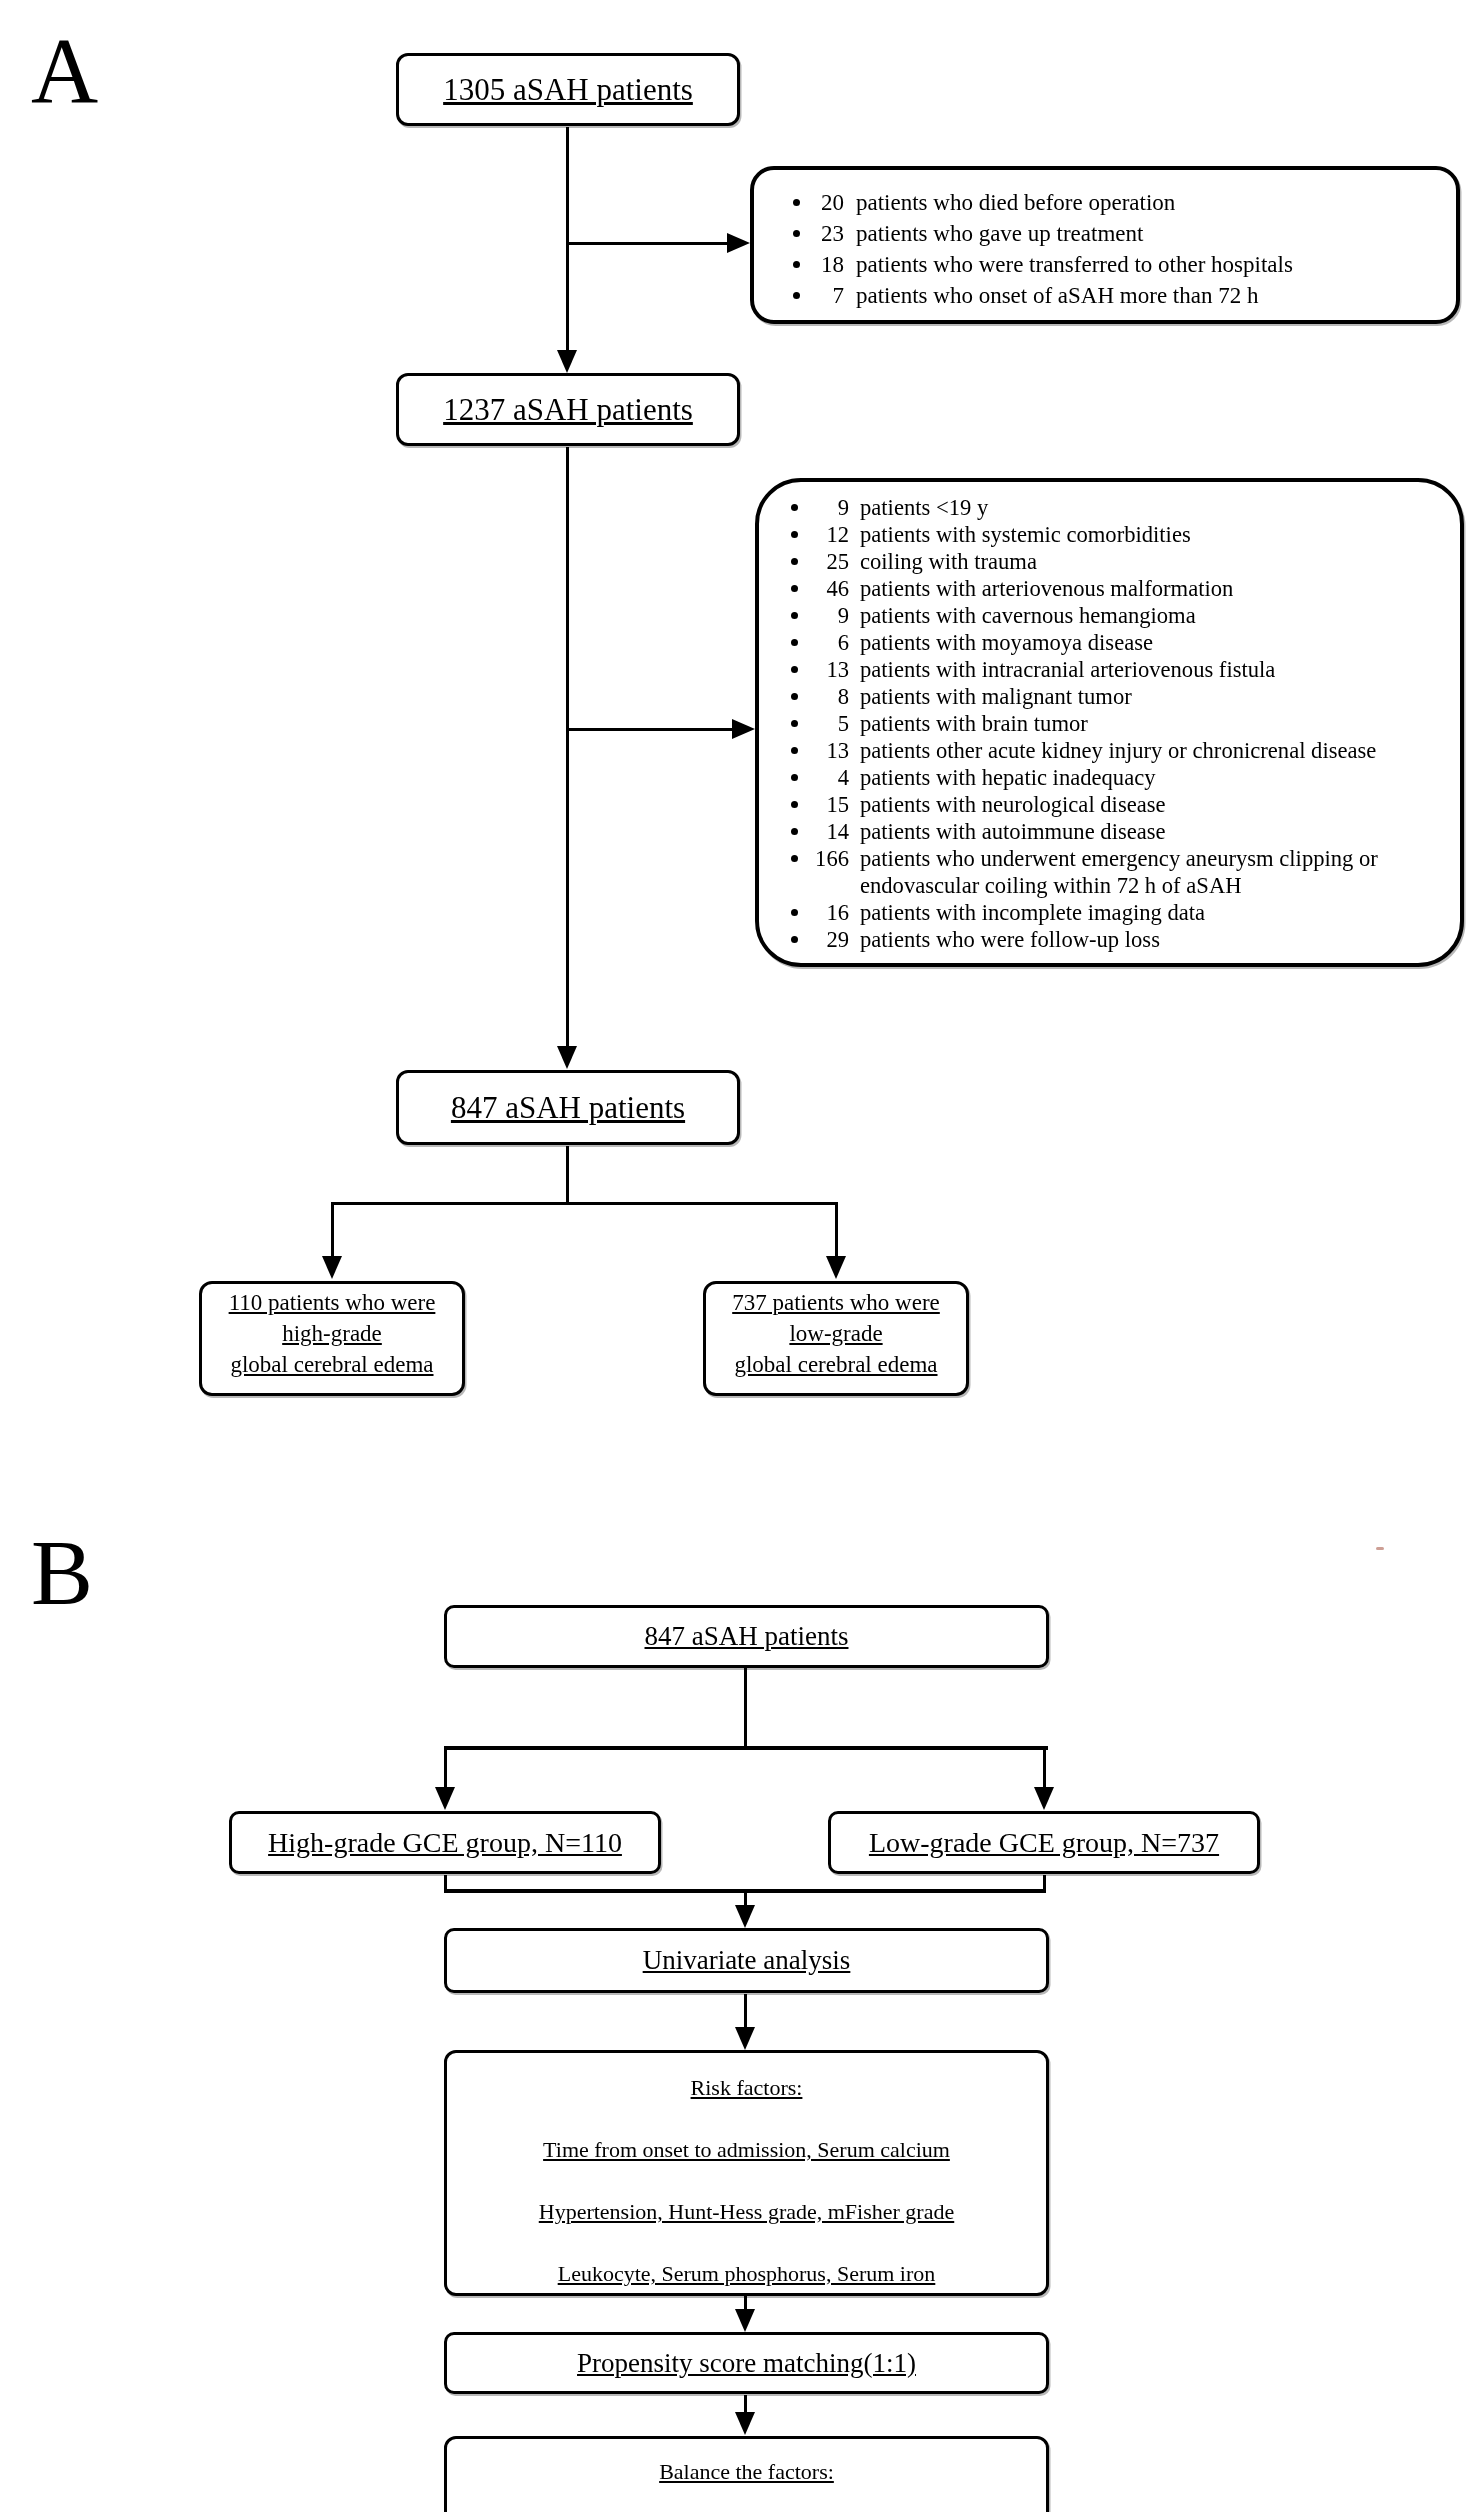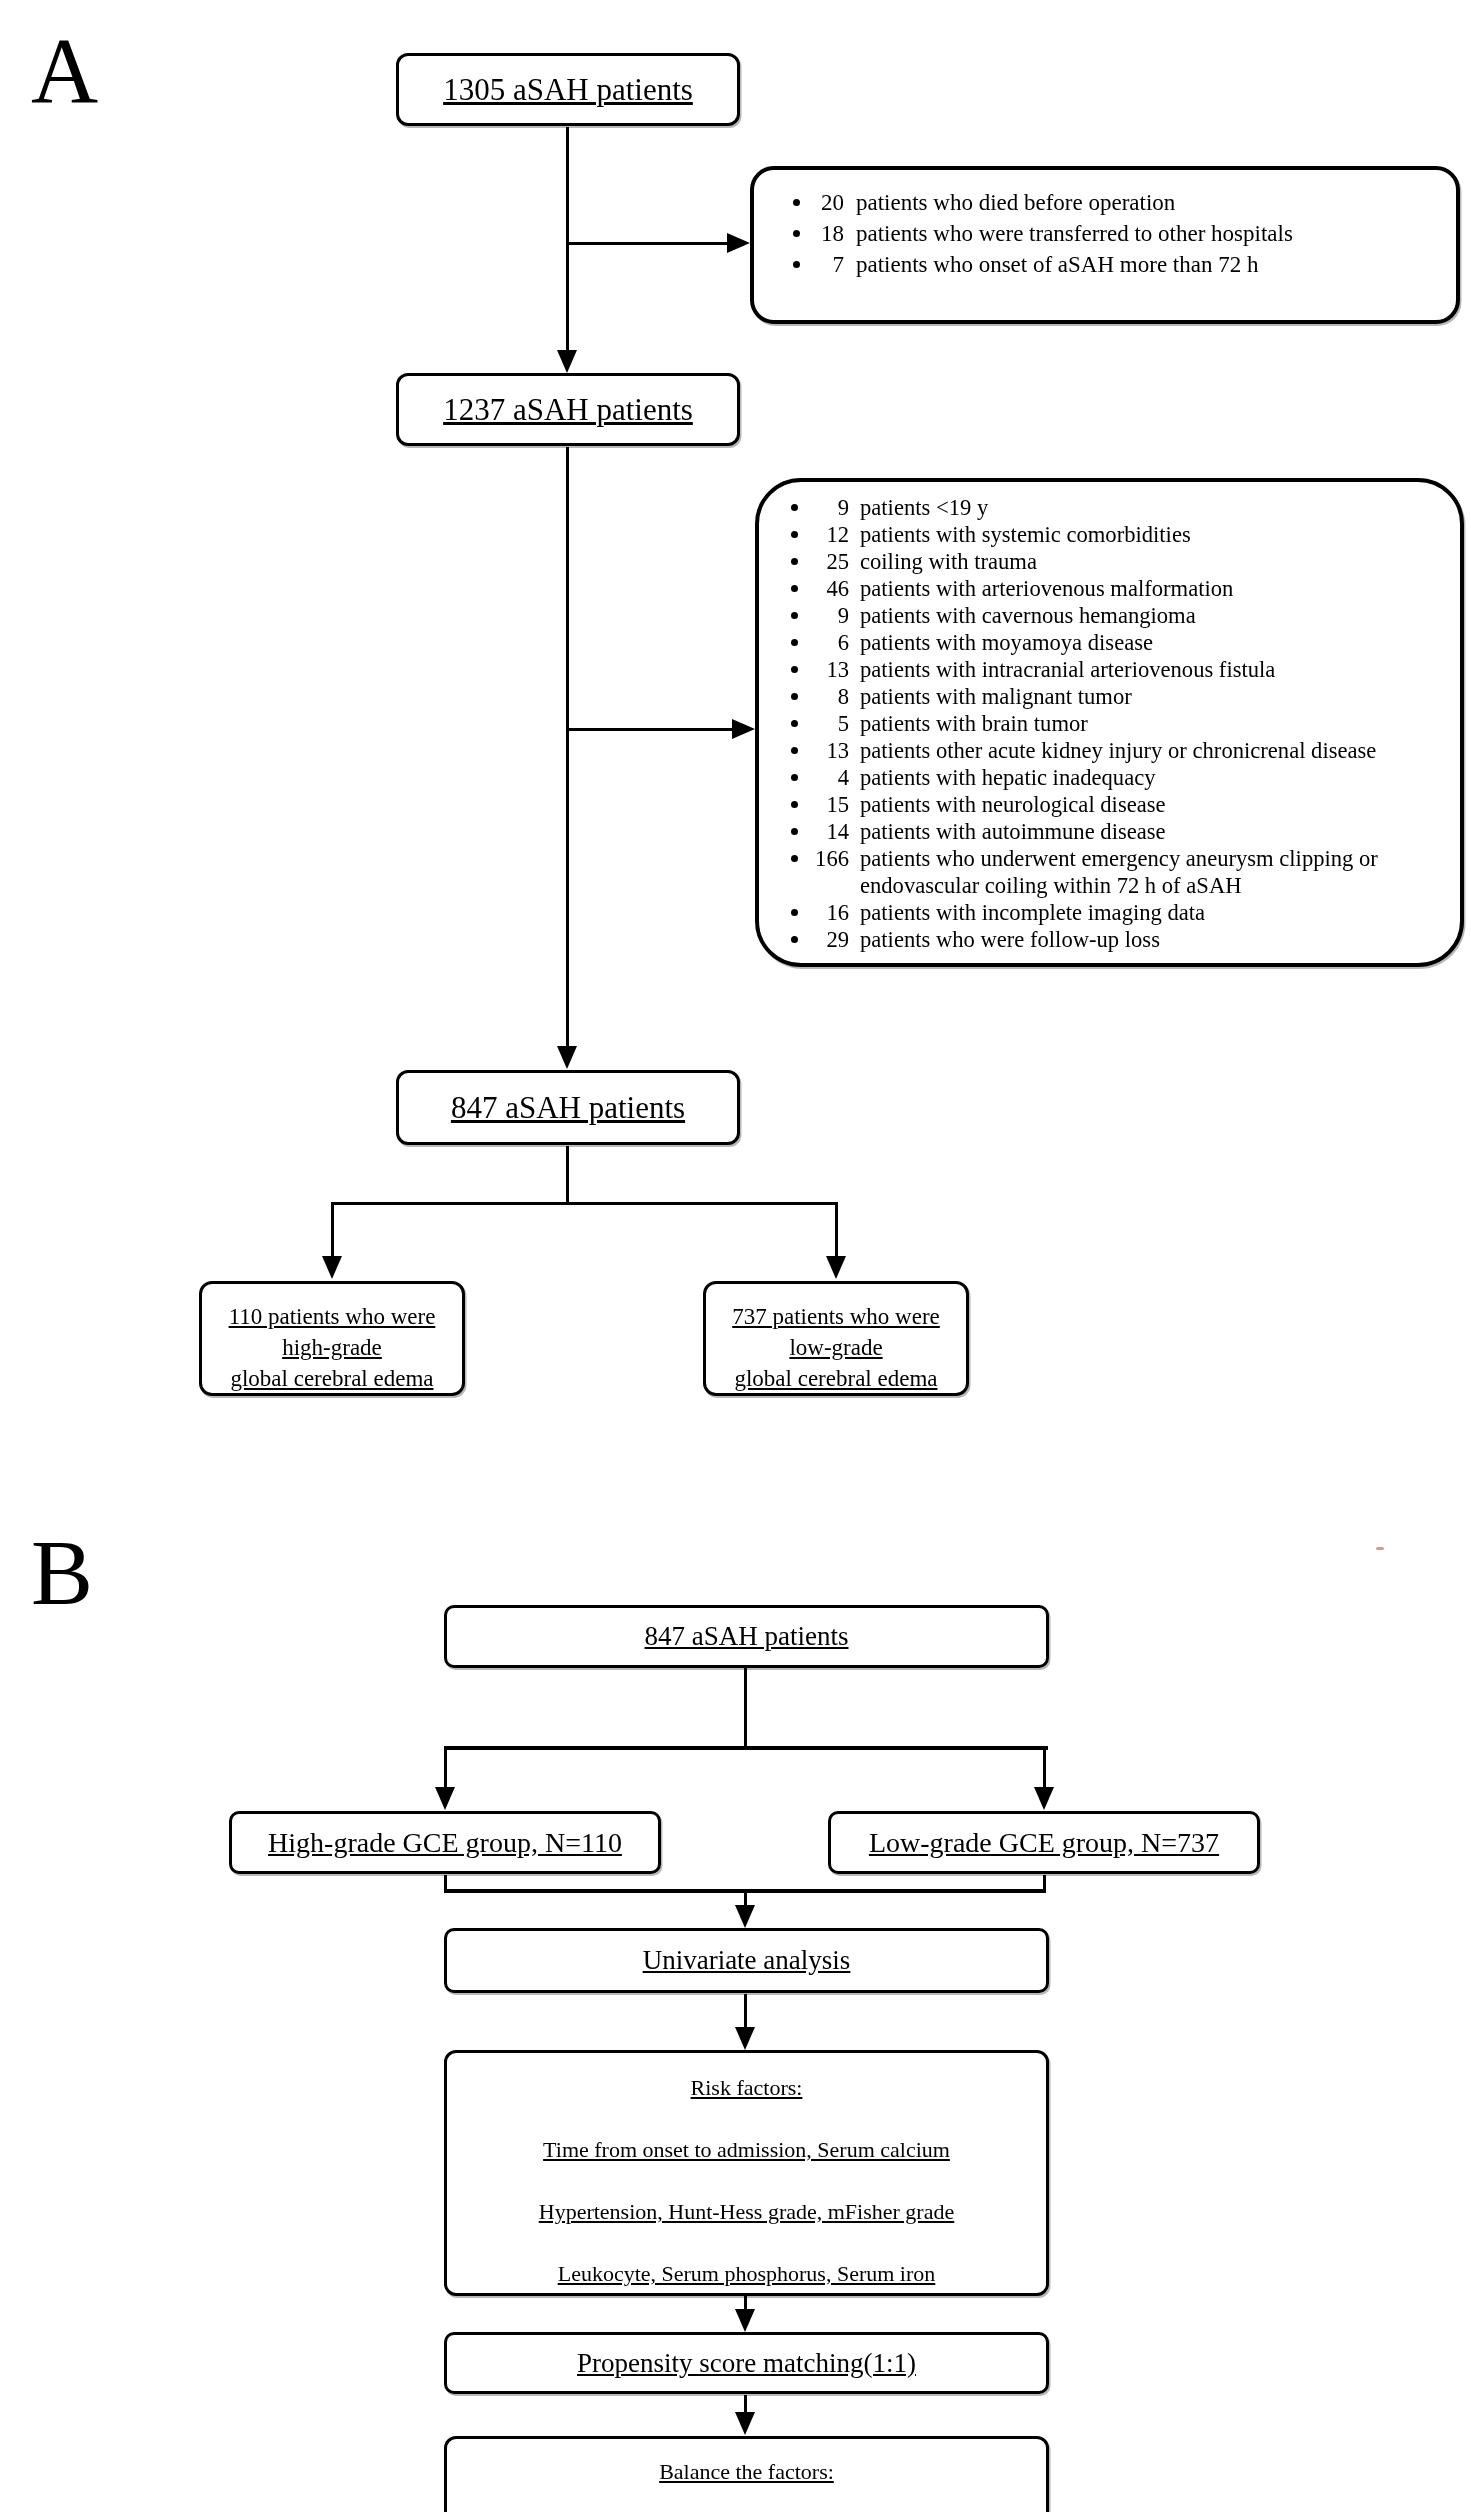--- a/index.html
+++ b/index.html
@@ -46,21 +46,21 @@
   #exclusion-list-1 .brow{font-size:23px;line-height:31px;}
   #exclusion-list-1 .bdot{margin:12px 0 0 0;}
   #exclusion-list-1 .bnum{width:35px;margin:0 12px 0 9px;}
   #exclusion-list-2{left:755px;top:478px;width:709px;height:489px;padding:16px 12px 0 36px;}
   #exclusion-list-2 .brow{font-size:22.6px;line-height:27px;}
   #exclusion-list-2 .bdot{margin:10px 0 0 0;}
   #exclusion-list-2 .bnum{width:43px;margin:0 11px 0 8px;}
   
   .stack{display:flex;flex-direction:column;align-items:center;justify-content:flex-start;text-align:center;}
   .stack .cline{width:100%;}
-  #box-a-high,#box-a-low{padding-top:17px;font-size:23px;line-height:31px;border-radius:13px;}
+  #box-a-high,#box-a-low{padding-top:3px;font-size:23px;line-height:31px;border-radius:13px;}
   #box-b-risk,#box-b-balance{border-radius:12px;font-size:22px;align-items:center;}
   #box-b-risk{padding-top:22px;}
   #box-b-risk .cline{margin-bottom:36px;}
   #box-b-balance{padding-top:20px;}
   #box-b-balance .cline{margin-bottom:33px;}
   .artifact{position:absolute;background:#bc7f72;opacity:0.75;border-radius:1.5px;}
 </style>
 </head>
 <body>
 
@@ -78,20 +78,25 @@
 
 <div class="node roundbox" style="left:750px;top:166px;width:710px;height:158px;border-radius:24px;"></div>
 <div class="bullets" id="exclusion-list-1">
 
     <div class="brow">
       <span class="bdot"></span>
       <span class="bnum">20</span>
       <span class="btxt">patients who died before operation</span>
     </div>
 
+    <div class="brow">
+      <span class="bdot"></span>
+      <span class="bnum">23</span>
+      <span class="btxt">patients who gave up treatment</span>
+    </div>
 
     <div class="brow">
       <span class="bdot"></span>
       <span class="bnum">18</span>
       <span class="btxt">patients who were transferred to other hospitals</span>
     </div>
 
     <div class="brow">
       <span class="bdot"></span>
       <span class="bnum">7</span>

